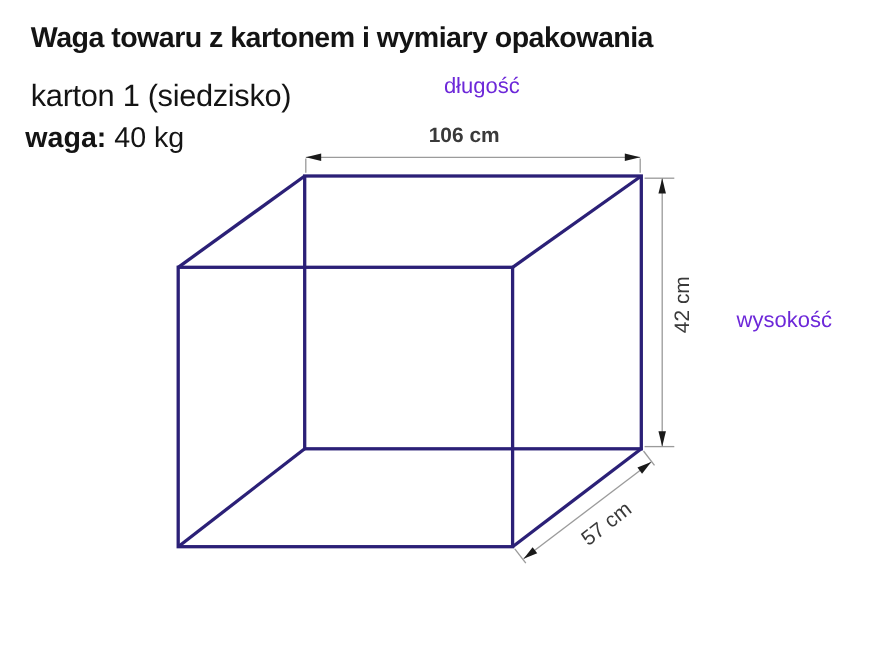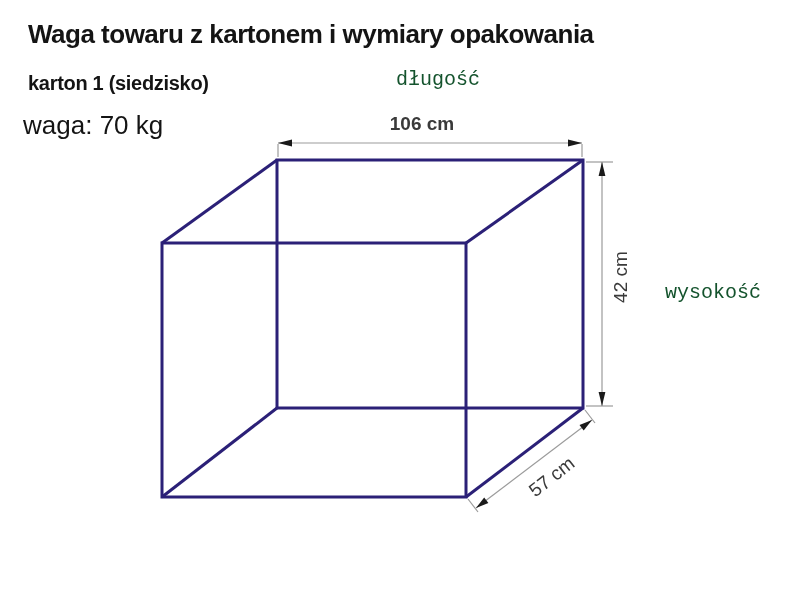--- a/index.html
+++ b/index.html
@@ -22,57 +22,56 @@
     line-height: 1.1;
   }
   .title {
     left: 28px; top: 20px;
     font-size: 26px;
     font-weight: bold;
     letter-spacing: -0.5px;
   }
   .carton {
     left: 28px; top: 72px;
-    font-size: 20px;
-    font-weight: bold;
+    font-size: 28px;
+    font-weight: normal;
     letter-spacing: -0.3px;
   }
   .weight {
     left: 23px; top: 111px;
     font-size: 26px;
     font-weight: normal;
   }
-  .weight .b { font-weight: normal; }
+  .weight .b { font-weight: bold; }
   .diagram-svg { position: absolute; left: 0; top: 0; }
   .dim-label {
     position: absolute;
-    color: #14532d;
+    color: #6d28d9;
     white-space: nowrap;
     font-size: 20px;
     transform: translate(-50%, -50%);
-    font-family: Liberation Mono, monospace;
   }
   .dim-value {
     position: absolute;
     color: #3a3a3a;
     white-space: nowrap;
     font-size: 19px;
     transform: translate(-50%, -50%);
   }
   .dim-value.rot90  { transform: translate(-50%, -50%) rotate(-90deg); }
   .dim-value.rot38  { transform: translate(-50%, -50%) rotate(-38deg); }
 </style>
 </head>
 <body>
 
 <div class="stage">
 
   <div class="hdr title">Waga towaru z kartonem i wymiary opakowania</div>
   <div class="hdr carton">karton 1 (siedzisko)</div>
-  <div class="hdr weight"><span class="b">waga:</span>&nbsp;<span>70 kg</span></div>
+  <div class="hdr weight"><span class="b">waga:</span>&nbsp;<span>40 kg</span></div>
 
   <svg class="diagram-svg" width="800" height="600" viewBox="0 0 800 600">
 
     <g fill="none" stroke-width="3" stroke-linejoin="miter" stroke="#2B2077">
       <rect x="277" y="160" width="306" height="248"></rect>
       <rect x="162" y="243" width="304" height="254"></rect>
       <line x1="277" y1="160" x2="162" y2="243"></line>
       <line x1="583" y1="160" x2="466" y2="243"></line>
       <line x1="583" y1="408" x2="466" y2="497"></line>
       <line x1="277" y1="408" x2="162" y2="497"></line>

